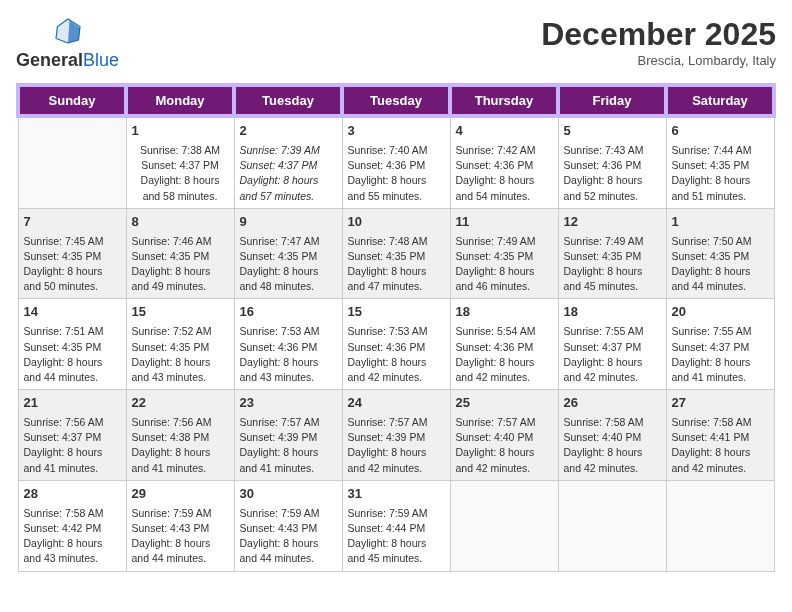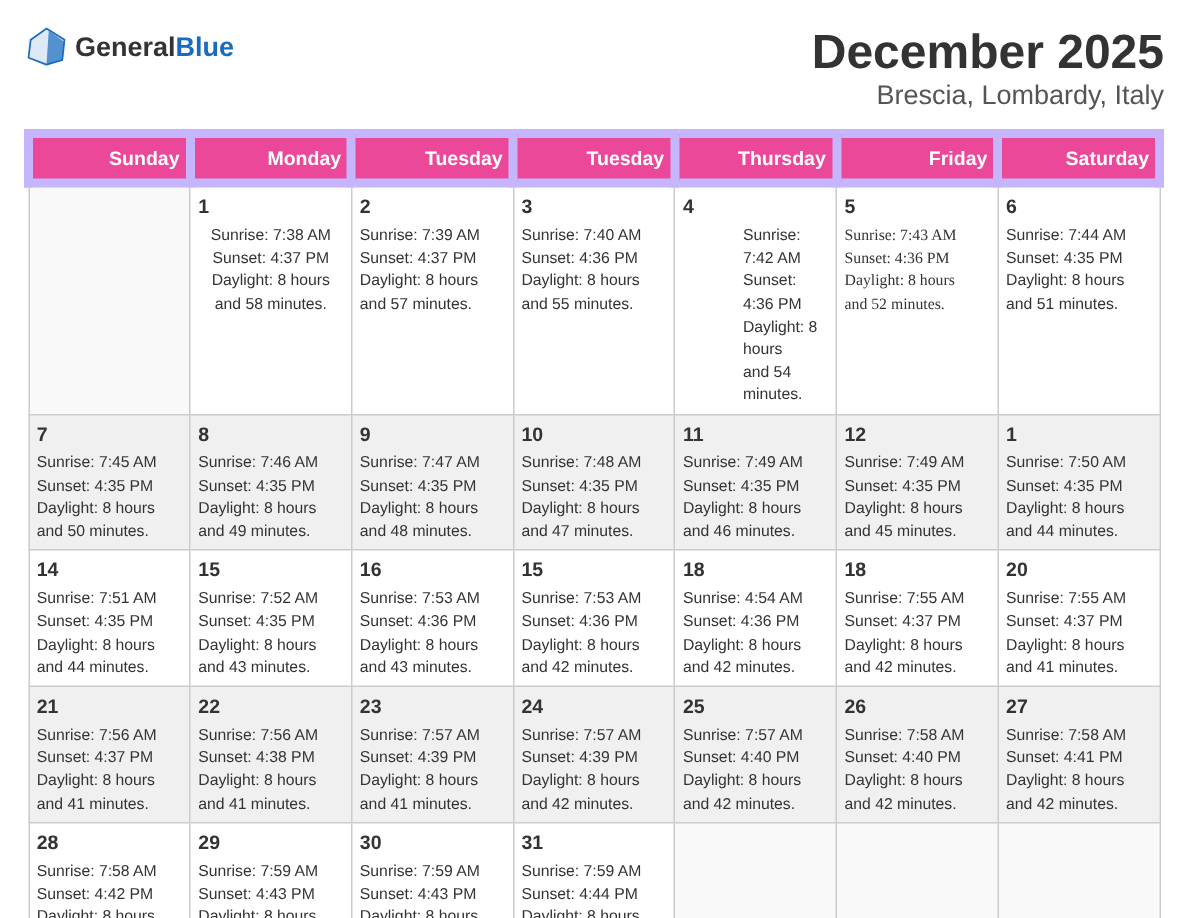--- a/index.html
+++ b/index.html
@@ -13,60 +13,61 @@
     .header-area {
       display: flex;
       justify-content: space-between;
       align-items: flex-start;
       margin-bottom: 12px;
     }
     .logo {
       display: flex;
       align-items: center;
       gap: 4px;
+      flex-direction: column;
     }
     .logo-text-general {
       font-size: 18px;
       font-weight: bold;
       color: #333;
     }
     .logo-text-blue {
       font-size: 18px;
-      font-weight: bold;
+      font-weight: normal;
       color: #1a6bbf;
     }
     .logo-icon {
       width: 30px;
       height: 30px;
     }
     .title-area {
       text-align: right;
     }
     .month-title {
       font-size: 32px;
       font-weight: bold;
       color: #333;
     }
     .location-subtitle {
-      font-size: 18px;
+      font-size: 13px;
       color: #555;
     }
     .calendar-table {
       width: 100%;
       border-collapse: collapse;
       font-size: 11px;
     }
     .calendar-table thead tr th {
-      background-color: #ec4899;
+      background-color: #701a75;
       color: #fff;
       padding: 6px 4px;
-      text-align: right;
+      text-align: center;
       font-size: 13px;
       font-weight: bold;
-      border: 6px solid #c4b5fd;
+      border: 4px solid #c4b5fd;
     }
     .calendar-table tbody tr td {
       border: 1px solid #ccc;
       vertical-align: top;
       padding: 4px 5px;
       width: calc(100% / 7);
       min-height: 80px;
       color: #333;
       line-height: 1.45;
     }
@@ -130,42 +131,42 @@
         <td class="empty"></td>
         <td>
           <span class="day-number">1</span>
           <div class="day-info" style="white-space: pre-line; text-align: center;">Sunrise: 7:38 AM
 Sunset: 4:37 PM
 Daylight: 8 hours
 and 58 minutes.</div>
         </td>
         <td>
           <span class="day-number">2</span>
-          <div class="day-info" style="white-space: pre-line;">Sunrise: 7:39 AM
+          <div class="day-info" style="white-space: pre-line; font-style: italic;">Sunrise: 7:39 AM
 Sunset: 4:37 PM
 Daylight: 8 hours
 and 57 minutes.</div>
         </td>
         <td>
           <span class="day-number">3</span>
           <div class="day-info" style="white-space: pre-line;">Sunrise: 7:40 AM
 Sunset: 4:36 PM
 Daylight: 8 hours
 and 55 minutes.</div>
         </td>
         <td>
           <span class="day-number">4</span>
-          <div class="day-info" style="white-space: pre-line; margin-left: 40px;">Sunrise: 7:42 AM
+          <div class="day-info" style="white-space: pre-line;">Sunrise: 7:42 AM
 Sunset: 4:36 PM
 Daylight: 8 hours
 and 54 minutes.</div>
         </td>
         <td>
           <span class="day-number">5</span>
-          <div class="day-info" style="white-space: pre-line; font-family: Liberation Serif, serif;">Sunrise: 7:43 AM
+          <div class="day-info" style="white-space: pre-line;">Sunrise: 7:43 AM
 Sunset: 4:36 PM
 Daylight: 8 hours
 and 52 minutes.</div>
         </td>
         <td>
           <span class="day-number">6</span>
           <div class="day-info" style="white-space: pre-line;">Sunrise: 7:44 AM
 Sunset: 4:35 PM
 Daylight: 8 hours
 and 51 minutes.</div>
@@ -246,21 +247,21 @@
         </td>
         <td>
           <span class="day-number">15</span>
           <div class="day-info" style="white-space: pre-line;">Sunrise: 7:53 AM
 Sunset: 4:36 PM
 Daylight: 8 hours
 and 42 minutes.</div>
         </td>
         <td>
           <span class="day-number">18</span>
-          <div class="day-info" style="white-space: pre-line;">Sunrise: 4:54 AM
+          <div class="day-info" style="white-space: pre-line;">Sunrise: 5:54 AM
 Sunset: 4:36 PM
 Daylight: 8 hours
 and 42 minutes.</div>
         </td>
         <td>
           <span class="day-number">18</span>
           <div class="day-info" style="white-space: pre-line;">Sunrise: 7:55 AM
 Sunset: 4:37 PM
 Daylight: 8 hours
 and 42 minutes.</div>

